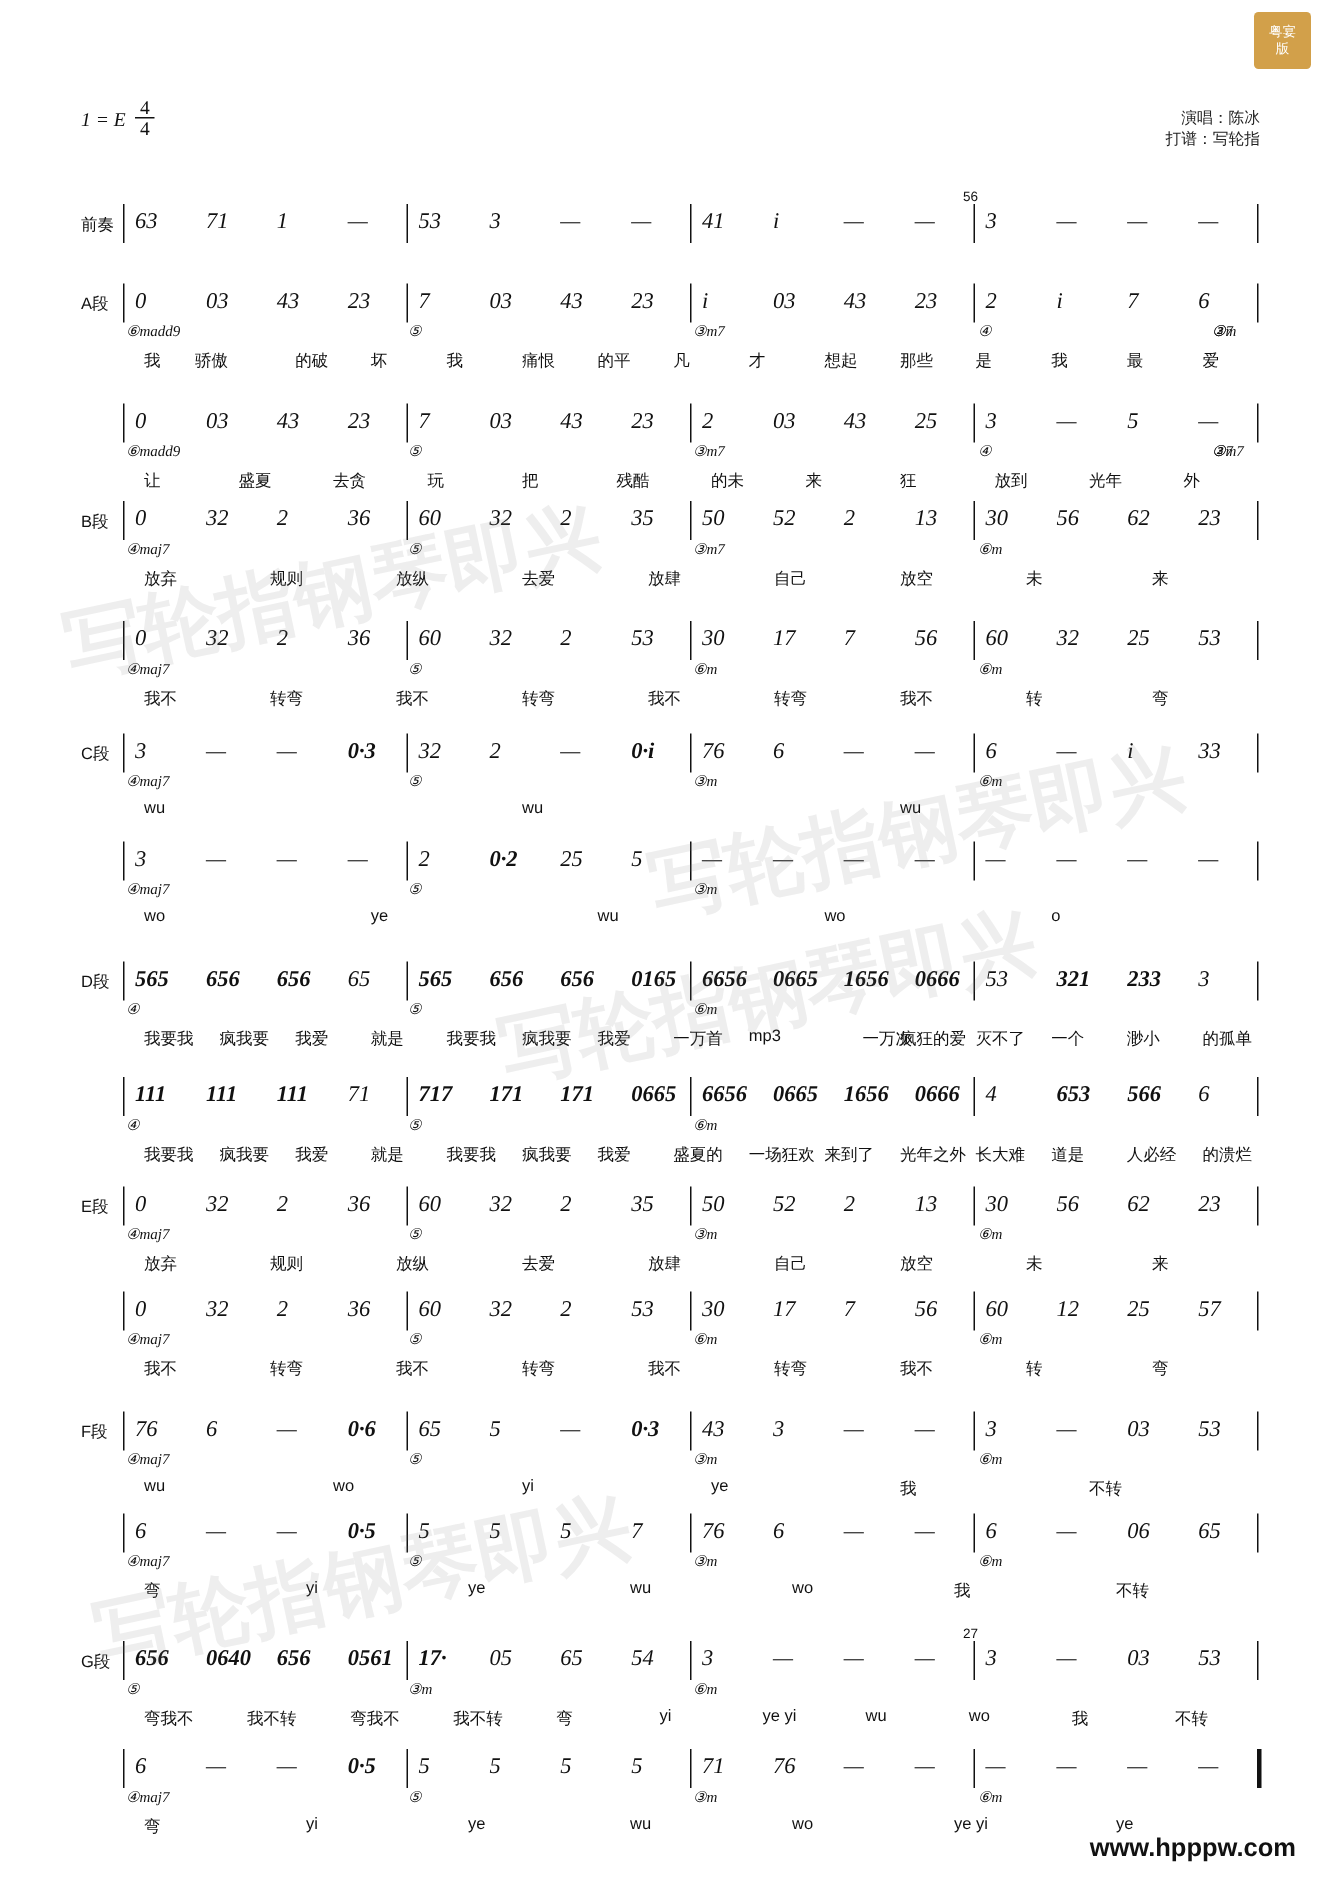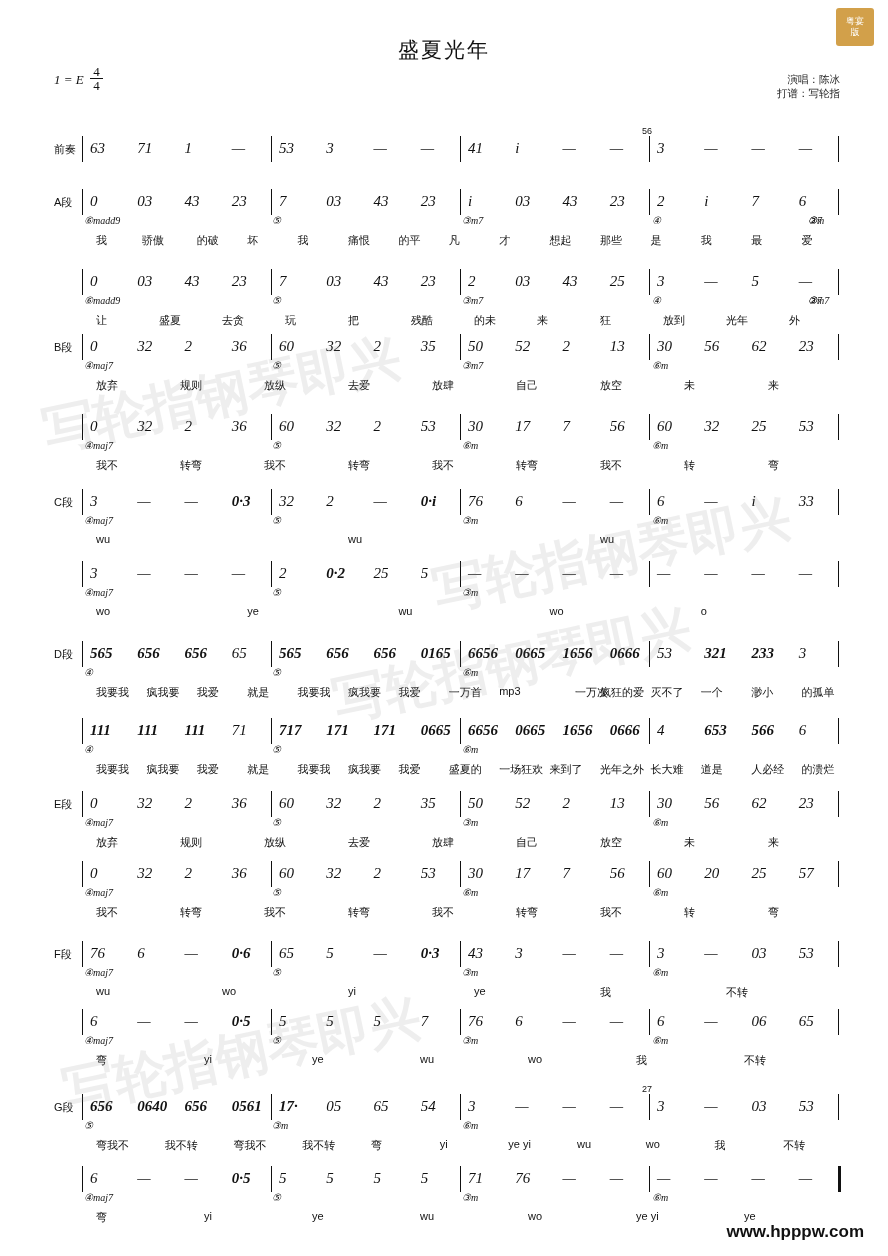--- a/index.html
+++ b/index.html
@@ -106,21 +106,20 @@
 
 <div class="sheet">
 
   <div class="badge">
     <span>
       <span>粤宴</span>
       <span>版</span>
     </span>
   </div>
 
-  <div class="title">盛夏光年</div>
 
   <div class="keysig">1 = E</div>
   <div class="meter">
     <span class="num">4</span>
     <span class="bar"></span>
     <span class="num">4</span>
   </div>
 
   <div class="credits">
     <div>演唱：陈冰</div>
@@ -177,21 +176,21 @@
         <div class="note" style="left: 622.25px; top: 0px;">i</div>
         <div class="note" style="left: 669.5px; top: 0px;">7</div>
         <div class="note" style="left: 716.75px; top: 0px;">6</div>
         <div class="chord" style="left: 2px; top: 22px;">⑥madd9</div>
         <div class="chord" style="left: 190px; top: 22px;">⑤</div>
         <div class="chord" style="left: 380px; top: 22px;">③m7</div>
         <div class="chord" style="left: 570px; top: 22px;">④</div>
         <div class="chord" style="left: 726px; top: 22px;">②m</div>
         <div class="chord" style="left: 726px; top: 22px;">③7</div>
         <div class="lyr" style="left: 14px; top: 40px;">我</div>
-        <div class="lyr" style="left: 60px; top: 40px;">骄傲</div>
+        <div class="lyr" style="left: 48px; top: 40px;">骄傲</div>
         <div class="lyr" style="left: 114.8px; top: 40px;">的破</div>
         <div class="lyr" style="left: 165.2px; top: 40px;">坏</div>
         <div class="lyr" style="left: 215.6px; top: 40px;">我</div>
         <div class="lyr" style="left: 266px; top: 40px;">痛恨</div>
         <div class="lyr" style="left: 316.4px; top: 40px;">的平</div>
         <div class="lyr" style="left: 366.8px; top: 40px;">凡</div>
         <div class="lyr" style="left: 417.2px; top: 40px;">才</div>
         <div class="lyr" style="left: 467.6px; top: 40px;">想起</div>
         <div class="lyr" style="left: 518px; top: 40px;">那些</div>
         <div class="lyr" style="left: 568.4px; top: 40px;">是</div>
@@ -507,21 +506,21 @@
         <div class="note" style="left: 149.75px; top: 0px;">36</div>
         <div class="note" style="left: 197px; top: 0px;">60</div>
         <div class="note" style="left: 244.25px; top: 0px;">32</div>
         <div class="note" style="left: 291.5px; top: 0px;">2</div>
         <div class="note" style="left: 338.75px; top: 0px;">53</div>
         <div class="note" style="left: 386px; top: 0px;">30</div>
         <div class="note" style="left: 433.25px; top: 0px;">17</div>
         <div class="note" style="left: 480.5px; top: 0px;">7</div>
         <div class="note" style="left: 527.75px; top: 0px;">56</div>
         <div class="note" style="left: 575px; top: 0px;">60</div>
-        <div class="note" style="left: 622.25px; top: 0px;">20</div>
+        <div class="note" style="left: 622.25px; top: 0px;">12</div>
         <div class="note" style="left: 669.5px; top: 0px;">25</div>
         <div class="note" style="left: 716.75px; top: 0px;">57</div>
         <div class="chord" style="left: 2px; top: 22px;">④maj7</div>
         <div class="chord" style="left: 190px; top: 22px;">⑤</div>
         <div class="chord" style="left: 380px; top: 22px;">⑥m</div>
         <div class="chord" style="left: 570px; top: 22px;">⑥m</div>
         <div class="lyr" style="left: 14px; top: 40px;">我不</div>
         <div class="lyr" style="left: 98px; top: 40px;">转弯</div>
         <div class="lyr" style="left: 182px; top: 40px;">我不</div>
         <div class="lyr" style="left: 266px; top: 40px;">转弯</div>

